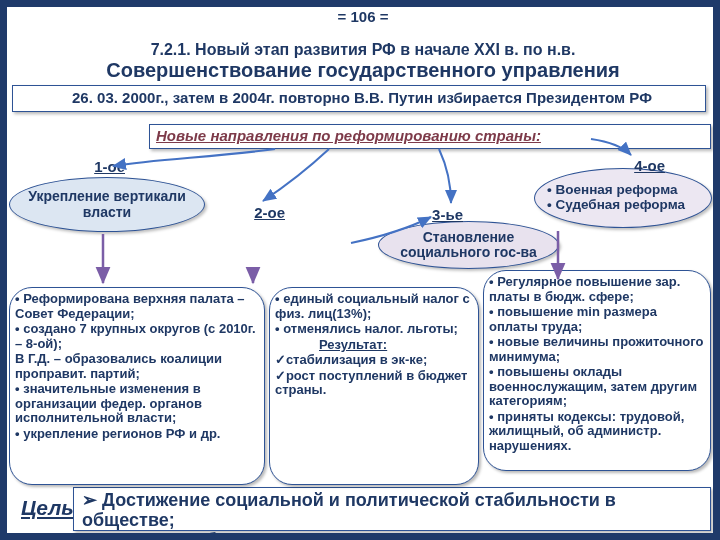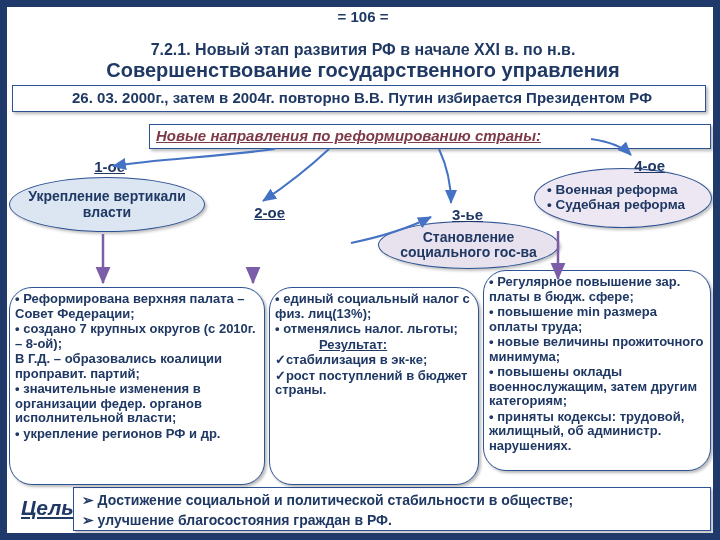--- a/index.html
+++ b/index.html
@@ -25,21 +25,21 @@
   .e2 { left:150px; top:219px; width:190px; height:47px; background:var(--ellipse2-fill,#ffffff); }
   .e3 { left:371px; top:214px; width:181px; height:48px; background:var(--ellipse3-fill,#e8e2ee); }
   .e4 { left:527px; top:161px; width:178px; height:60px; background:var(--ellipse4-fill,#ece7f2); align-items:flex-start; font-size:13.5px; }
   .detail { font-size:13px; line-height:1.12; padding:4px 5px; z-index:2;border-radius:23px; }
   .detail div { margin-bottom:1px; }
   .b-left  { left:2px;  top:280px; width:256px; height:198px; }
   .b-mid   { left:262px; top:280px; width:210px; height:198px; }
   .b-right { left:476px; top:263px; width:228px; height:201px; font-size:13px; }
   .result-label { text-decoration:underline;padding-left:44px; }
   .goal-label { left:8px; top:489px; font-size:21px; font-style:italic; text-decoration:underline; }
-  .goal-box { left:66px; top:480px; width:638px; height:44px; font-size:14px; line-height:20px; padding:2px 8px; }
+  .goal-box { left:66px; top:480px; width:638px; height:44px; font-size:18px; line-height:20px; padding:2px 8px; }
   svg.arrows { position:absolute; left:0; top:0; width:706px; height:526px; pointer-events:none; z-index:4; }
 </style>
 </head>
 <body>
 
 <div class="slide">
   <div class="inner">
 
     <div class="abs ctr page-num">= 106 =</div>
     <div class="abs ctr title1">7.2.1. Новый этап развития РФ в начале XXI в. по н.в.</div>
@@ -67,21 +67,21 @@
       </g>
       <g stroke="#7b5ea7" stroke-width="2.5" fill="none">
         <path d="M 96,227 L 96,276" marker-end="url(#ap)"></path>
         <path d="M 246,268 L 246,276" marker-end="url(#ap)"></path>
         <path d="M 551,224 L 551,272" marker-end="url(#ap)"></path>
       </g>
     </svg>
 
     <div class="abs num-label" style="left:58px; top:151px;">1-ое</div>
     <div class="abs num-label" style="left:218px; top:197px;">2-ое</div>
-    <div class="abs num-label" style="left:416px; top:199px;">3-ье</div>
+    <div class="abs num-label" style="left:396px; top:199px;">3-ье</div>
     <div class="abs num-label" style="left:598px; top:150px;">4-ое</div>
 
     <div class="abs ellipse e1">Укрепление вертикали власти</div>
     <div class="abs ellipse e3">Становление социального гос-ва</div>
     <div class="abs ellipse e4">
       <div>• Военная реформа</div>
       <div>• Судебная реформа</div>
     </div>
 
     <div class="abs bordered detail b-left">

